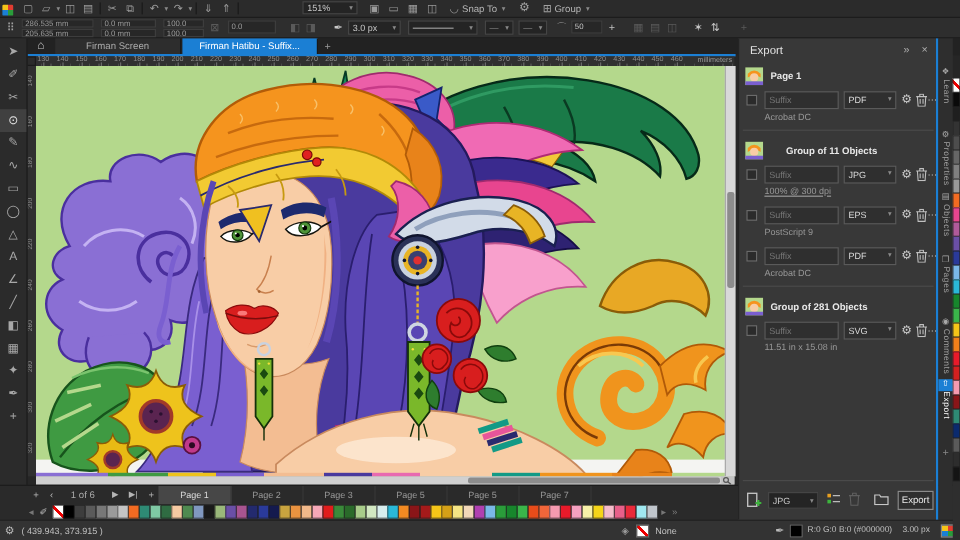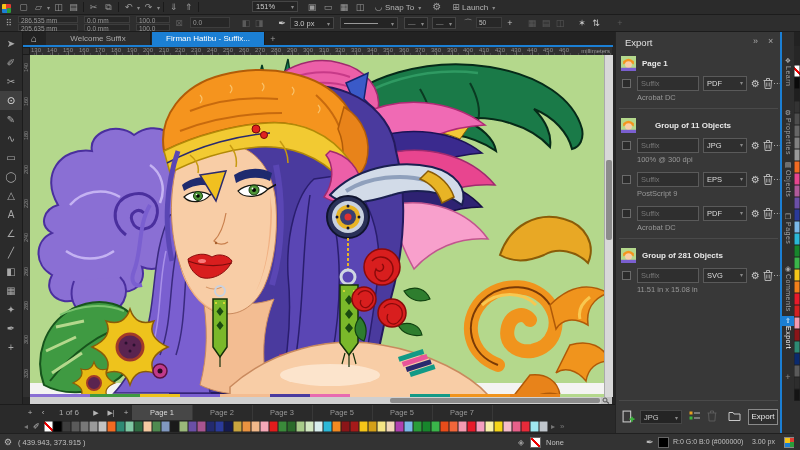--- a/index.html
+++ b/index.html
@@ -123,21 +123,21 @@
         <span class="tbico" style="width: 16px;">◫</span>
       </div>
     <div class="grp abs" style="left:372px;top:0;">
       <span class="ico" style="width:13px;">◡</span>
       <span style="font-size:8px;color:#b5b5b5;">Snap To</span>
       <span class="caret" style="margin-left:4px;">▾</span>
     </div>
     <span class="ico abs" style="left:430px;top:0;width:14px;font-size:10px;">⚙</span>
     <div class="grp abs" style="left:450px;top:0;">
       <span class="ico" style="width:12px;">⊞</span>
-      <span style="font-size:8px;color:#b5b5b5;">Launch</span>
+      <span style="font-size:8px;color:#b5b5b5;">Group</span>
       <span class="caret" style="margin-left:4px;">▾</span>
     </div>
   </div>
 
   <div id="tb2" class="abs">
     <span class="ico abs" style="left:3px;top:1px;width:12px;">⠿</span>
     <div class="pfld" style="left:18px;top:1px;width:60px;height:7px;"><span>286.535 mm</span></div>
     <div class="pfld" style="left:18px;top:8.5px;width:60px;height:7px;"><span>205.635 mm</span></div>
     <div class="pfld" style="left:84px;top:1px;width:46px;height:7px;"><span>0.0 mm</span></div>
     <div class="pfld" style="left:84px;top:8.5px;width:46px;height:7px;"><span>0.0 mm</span></div>
@@ -171,21 +171,21 @@
     <span class="ico abs dis" style="left:540px;top:1px;width:12px;">▤</span>
     <span class="ico abs dis" style="left:554px;top:1px;width:12px;">◫</span>
     <span class="ico abs" style="left:576px;top:1px;width:12px;color:#c8c8c8;">✶</span>
     <span class="ico abs" style="left:590px;top:1px;width:12px;color:#c8c8c8;">⇅</span>
     <span class="ico abs dis" style="left:614px;top:1px;width:12px;">+</span>
   </div>
 
   <div id="tabbar" class="abs">
     <span class="ico abs" style="left:26px;top:0;width:16px;font-size:10px;line-height:14px;color:#c0c0c0;">⌂</span>
     <div id="doctabs">
-        <div class="doctab" style="left: 46px; width: 104px;">Welcome Suffix</div>
+        <div class="doctab" style="left: 46px; width: 104px;">Firman Screen</div>
         <div class="doctab active" style="left: 152px; width: 112px;">Firman Hatibu - Suffix...</div>
       </div>
     <span class="ico abs" style="left:266px;top:0;width:14px;line-height:14px;color:#9a9a9a;">+</span>
   </div>
   <div id="tab-underline" class="abs"></div>
 
   <div id="rcorner" class="abs"></div>
   <div id="hruler" class="abs" style="background-image:repeating-linear-gradient(90deg,#4a4a4a 0 1px,transparent 1px 8px);background-size:100% 2px;background-repeat:no-repeat;background-position:4px 6px;">
     <span class="abs" style="right:2px;top:1px;font-size:6px;color:#9a9a9a;">millimeters</span>
   <span class="rnum" style="left: 6px;">130</span>
@@ -632,21 +632,21 @@
           <span>JPG</span>
           <span class="caret">▾</span>
         </div>
         <span class="rowico" style="left: 135px; top: 86px;">⚙</span>
         <span class="rowico" style="left: 147px; top: 88px;">
           <svg width="10" height="11" viewBox="0 0 10 11">
             <path d="M0.5,2.5 h9 M3.5,2.5 v-2 h3 v2 M1.5,2.5 l0.6,8 h5.8 l0.6,-8 M3.8,4.5 v4 M6.2,4.5 v4" stroke="#c0c0c0" stroke-width="0.9" fill="none"></path>
           </svg>
         </span>
         <span class="rowico" style="left: 157px; top: 86px; font-size: 8px;">⋯</span>
-        <span class="egnote" style="top: 103px;">100% @ 300 dpi</span>
+        <span class="egnote" style="top: 103px; text-decoration: underline;">100% @ 300 dpi</span>
         <span class="chk" style="left: 6px; top: 123px;"></span>
         <div class="suffix" style="left: 21px; top: 120px;">Suffix</div>
         <div class="fmt" style="left: 87px; top: 120px;">
           <span>EPS</span>
           <span class="caret">▾</span>
         </div>
         <span class="rowico" style="left: 135px; top: 120px;">⚙</span>
         <span class="rowico" style="left: 147px; top: 122px;">
           <svg width="10" height="11" viewBox="0 0 10 11">
             <path d="M0.5,2.5 h9 M3.5,2.5 v-2 h3 v2 M1.5,2.5 l0.6,8 h5.8 l0.6,-8 M3.8,4.5 v4 M6.2,4.5 v4" stroke="#c0c0c0" stroke-width="0.9" fill="none"></path>

